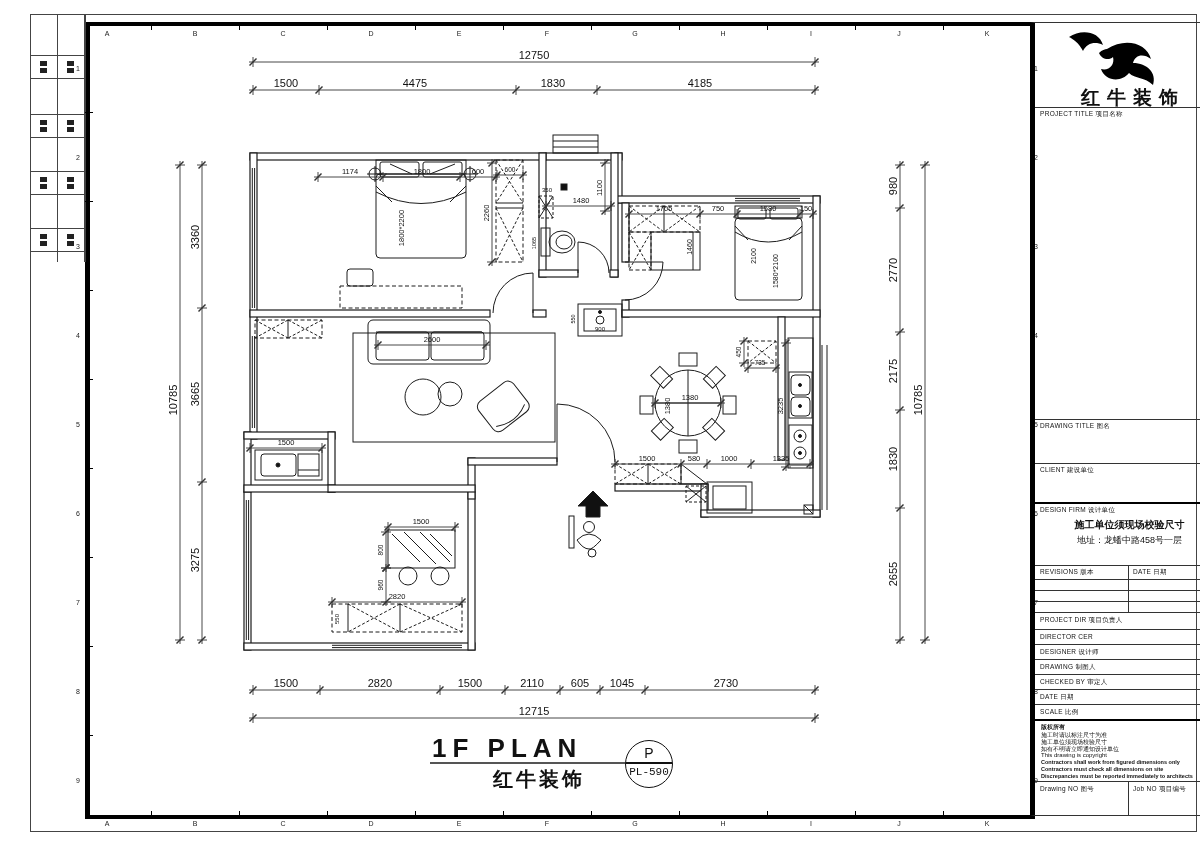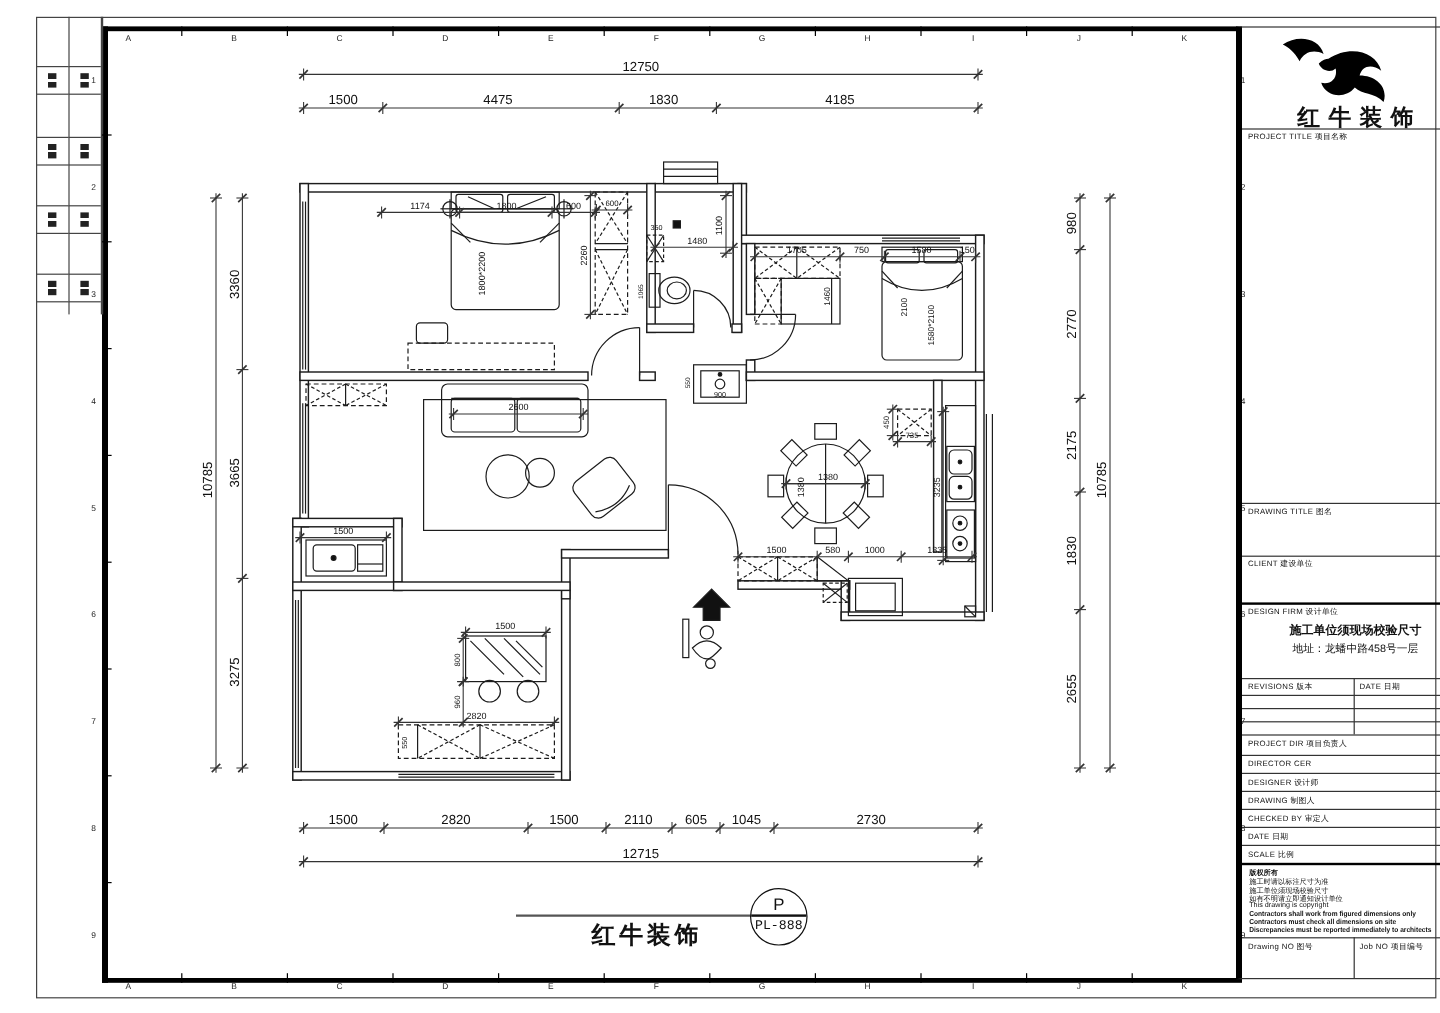--- a/index.html
+++ b/index.html
@@ -698,25 +698,26 @@
         <text x="547" y="192" text-anchor="middle" font-size="6" fill="#111">350</text>
         <text x="536" y="243" text-anchor="middle" font-size="5.5" fill="#111" transform="rotate(-90 536 243)">1065</text>
         <text x="600" y="331" text-anchor="middle" font-size="6" fill="#111">900</text>
         <text x="575" y="319" text-anchor="middle" font-size="5.5" fill="#111" transform="rotate(-90 575 319)">550</text>
         <text x="339" y="619" text-anchor="middle" font-size="6" fill="#111" transform="rotate(-90 339 619)">550</text>
       </g>
 
     <line x1="430" y1="763" x2="671" y2="763" stroke="#555" stroke-width="2"></line>
   </svg>
 
+  <div class="abs" id="plan-title-en">1F PLAN</div>
   <div class="abs" id="plan-title-zh">红牛装饰</div>
   <div class="abs" id="plan-stamp">
     <div id="stamp-letter">P</div>
     <div id="stamp-line"></div>
-    <div id="stamp-code">PL-888</div>
+    <div id="stamp-code">PL-590</div>
   </div>
 
   <div class="abs" id="title-block">
     <svg width="120" height="58" style="position:absolute;left:16px;top:4px;">
       <path fill="#000" d="M18,10 C30,2 48,4 52,18 C44,14 36,16 32,24 C28,16 22,12 18,10 Z
                            M56,22 C74,10 96,16 100,32 C92,26 84,28 82,36 C96,36 106,46 102,58
                            C94,50 84,52 78,46 C70,56 54,54 50,42 C58,44 64,38 62,30 C58,34 50,32 48,26 C51,23 54,22 56,22 Z"></path>
     </svg>
     <div id="logo-text">红牛装饰</div>
 

